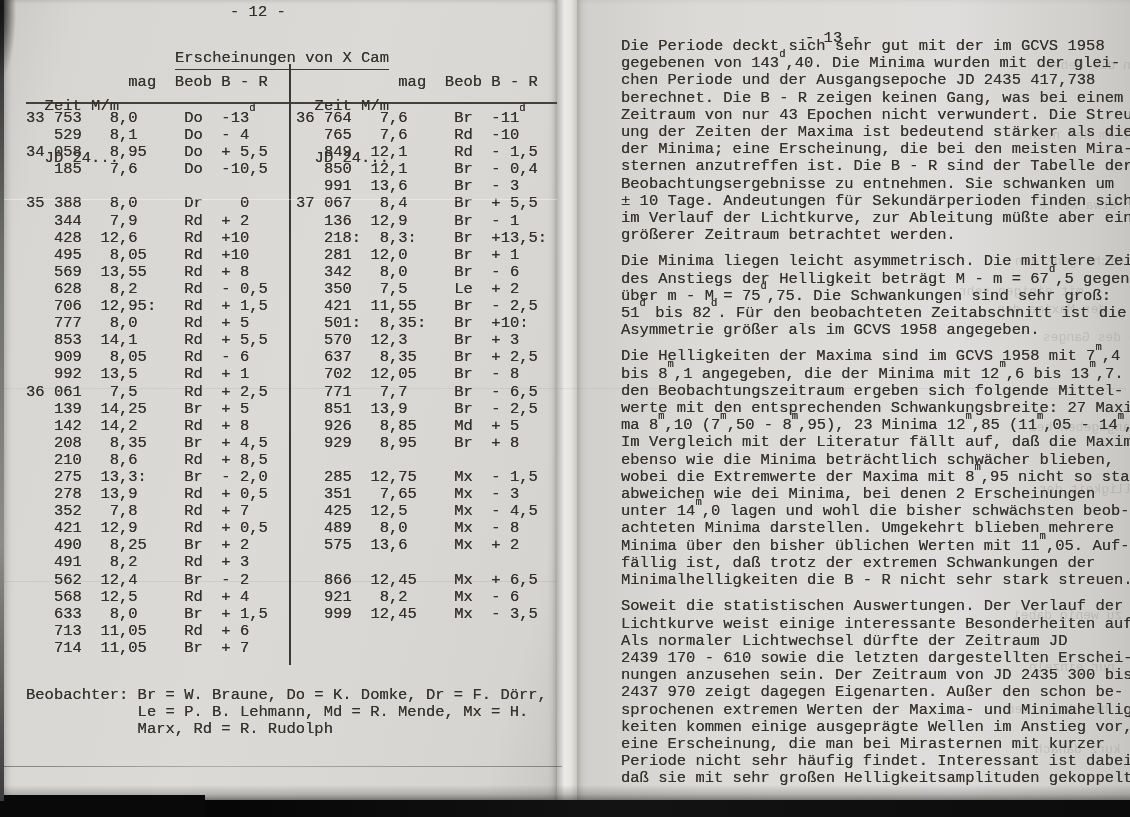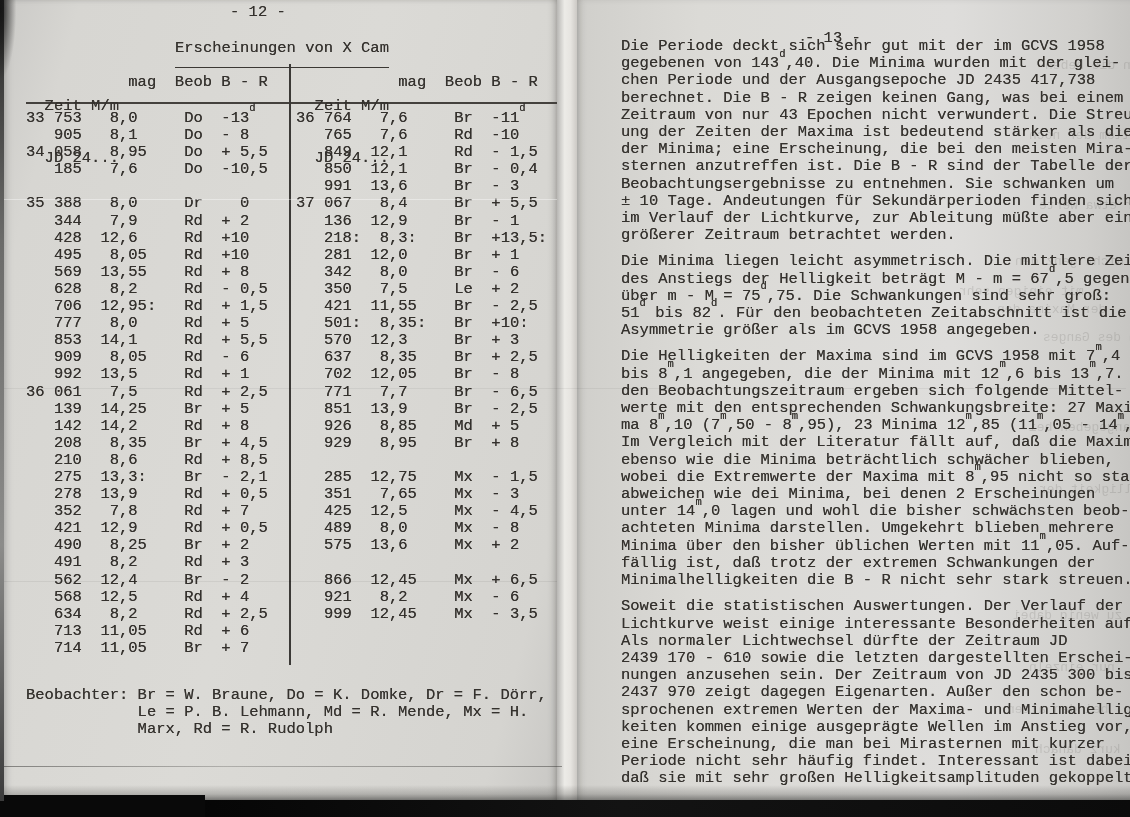--- a/index.html
+++ b/index.html
@@ -11,21 +11,21 @@
     box-shadow:inset -6px 0 9px -6px rgba(60,58,55,.55), inset 4px 0 8px -4px rgba(40,40,40,.4);}
   #gutter{position:absolute;left:557px;top:0;width:20px;height:803px;
     background:linear-gradient(90deg,#b8b7b4,#ecebe7 38%,#e6e4e0 68%,#ccc9c5);}
   #page-right{left:577px;width:553px;height:806px;
     background:linear-gradient(90deg,#d0cfcb,#dbdad6 22%,#dedddb 68%,#d0cfcc 92%,#c7c6c3 100%);
     box-shadow:inset 5px 0 8px -5px rgba(70,68,65,.5);}
   .t{position:absolute;white-space:pre;}
   .ink{font-size:15.5px;line-height:17.2px;text-shadow:0 0 .6px rgba(52,49,45,.75);}
   #pageno-left{left:226px;top:4px;}
   #pageno-right{left:228px;top:6px;margin-top:24px;}
-  #table-title{left:171px;top:40px;border-bottom:1.6px solid #3b3834;padding-bottom:10px;}
+  #table-title{left:171px;top:50px;border-bottom:1.6px solid #3b3834;padding-bottom:2px;}
   
   #xtable{position:absolute;left:22px;top:62px;width:534px;height:614px;}
   #thead{position:absolute;left:0;top:0;width:534px;height:40px;border-bottom:2px solid #44413d;}
   .th-half{position:absolute;top:0;width:262px;height:40px;}
   .th-left{left:0;} .th-right{left:270px;}
   .zeit{position:absolute;left:0;top:2px;font-size:15.5px;line-height:17.2px;white-space:pre;
         text-shadow:0 0 .6px rgba(52,49,45,.75);text-align:center;}
   .hcols{position:absolute;left:0;top:11px;font-size:15.5px;white-space:pre;
         text-shadow:0 0 .6px rgba(52,49,45,.75);}
   #vdiv{position:absolute;left:263px;top:2px;width:2px;height:601px;background:#3b3936;}
@@ -79,49 +79,49 @@
           <div class="zeit">
             <div>Zeit M/m</div>
             <div>JD 24...</div>
           </div>
           <div class="hcols jshdr">           mag  Beob B - R</div>
         </div>
       </div>
       <div id="vdiv"></div>
       <div class="tcol tcol0" id="tcol0">
           <div class="trow">33 753   8,0     Do  -13<sup>d</sup></div>
-          <div class="trow">   905   8,1     Do  - 8</div>
+          <div class="trow">   529   8,1     Do  - 4</div>
           <div class="trow">34 058   8,95    Do  + 5,5</div>
           <div class="trow">   185   7,6     Do  -10,5</div>
           <div class="trow">&nbsp;</div>
           <div class="trow">35 388   8,0     Dr    0</div>
           <div class="trow">   344   7,9     Rd  + 2</div>
           <div class="trow">   428  12,6     Rd  +10</div>
           <div class="trow">   495   8,05    Rd  +10</div>
           <div class="trow">   569  13,55    Rd  + 8</div>
           <div class="trow">   628   8,2     Rd  - 0,5</div>
           <div class="trow">   706  12,95:   Rd  + 1,5</div>
           <div class="trow">   777   8,0     Rd  + 5</div>
           <div class="trow">   853  14,1     Rd  + 5,5</div>
           <div class="trow">   909   8,05    Rd  - 6</div>
           <div class="trow">   992  13,5     Rd  + 1</div>
           <div class="trow">36 061   7,5     Rd  + 2,5</div>
           <div class="trow">   139  14,25    Br  + 5</div>
           <div class="trow">   142  14,2     Rd  + 8</div>
           <div class="trow">   208   8,35    Br  + 4,5</div>
           <div class="trow">   210   8,6     Rd  + 8,5</div>
-          <div class="trow">   275  13,3:    Br  - 2,1</div>
+          <div class="trow">   275  13,3:    Br  - 2,0</div>
           <div class="trow">   278  13,9     Rd  + 0,5</div>
           <div class="trow">   352   7,8     Rd  + 7</div>
           <div class="trow">   421  12,9     Rd  + 0,5</div>
           <div class="trow">   490   8,25    Br  + 2</div>
           <div class="trow">   491   8,2     Rd  + 3</div>
           <div class="trow">   562  12,4     Br  - 2</div>
           <div class="trow">   568  12,5     Rd  + 4</div>
-          <div class="trow">   634   8,2     Rd  + 2,5</div>
+          <div class="trow">   633   8,0     Br  + 1,5</div>
           <div class="trow">   713  11,05    Rd  + 6</div>
           <div class="trow">   714  11,05    Br  + 7</div>
         </div>
       <div class="tcol tcol1" id="tcol1">
           <div class="trow">36 764   7,6     Br  -11<sup>d</sup></div>
           <div class="trow">   765   7,6     Rd  -10</div>
           <div class="trow">   849  12,1     Rd  - 1,5</div>
           <div class="trow">   850  12,1     Br  - 0,4</div>
           <div class="trow">   991  13,6     Br  - 3</div>
           <div class="trow">37 067   8,4     Br  + 5,5</div>

